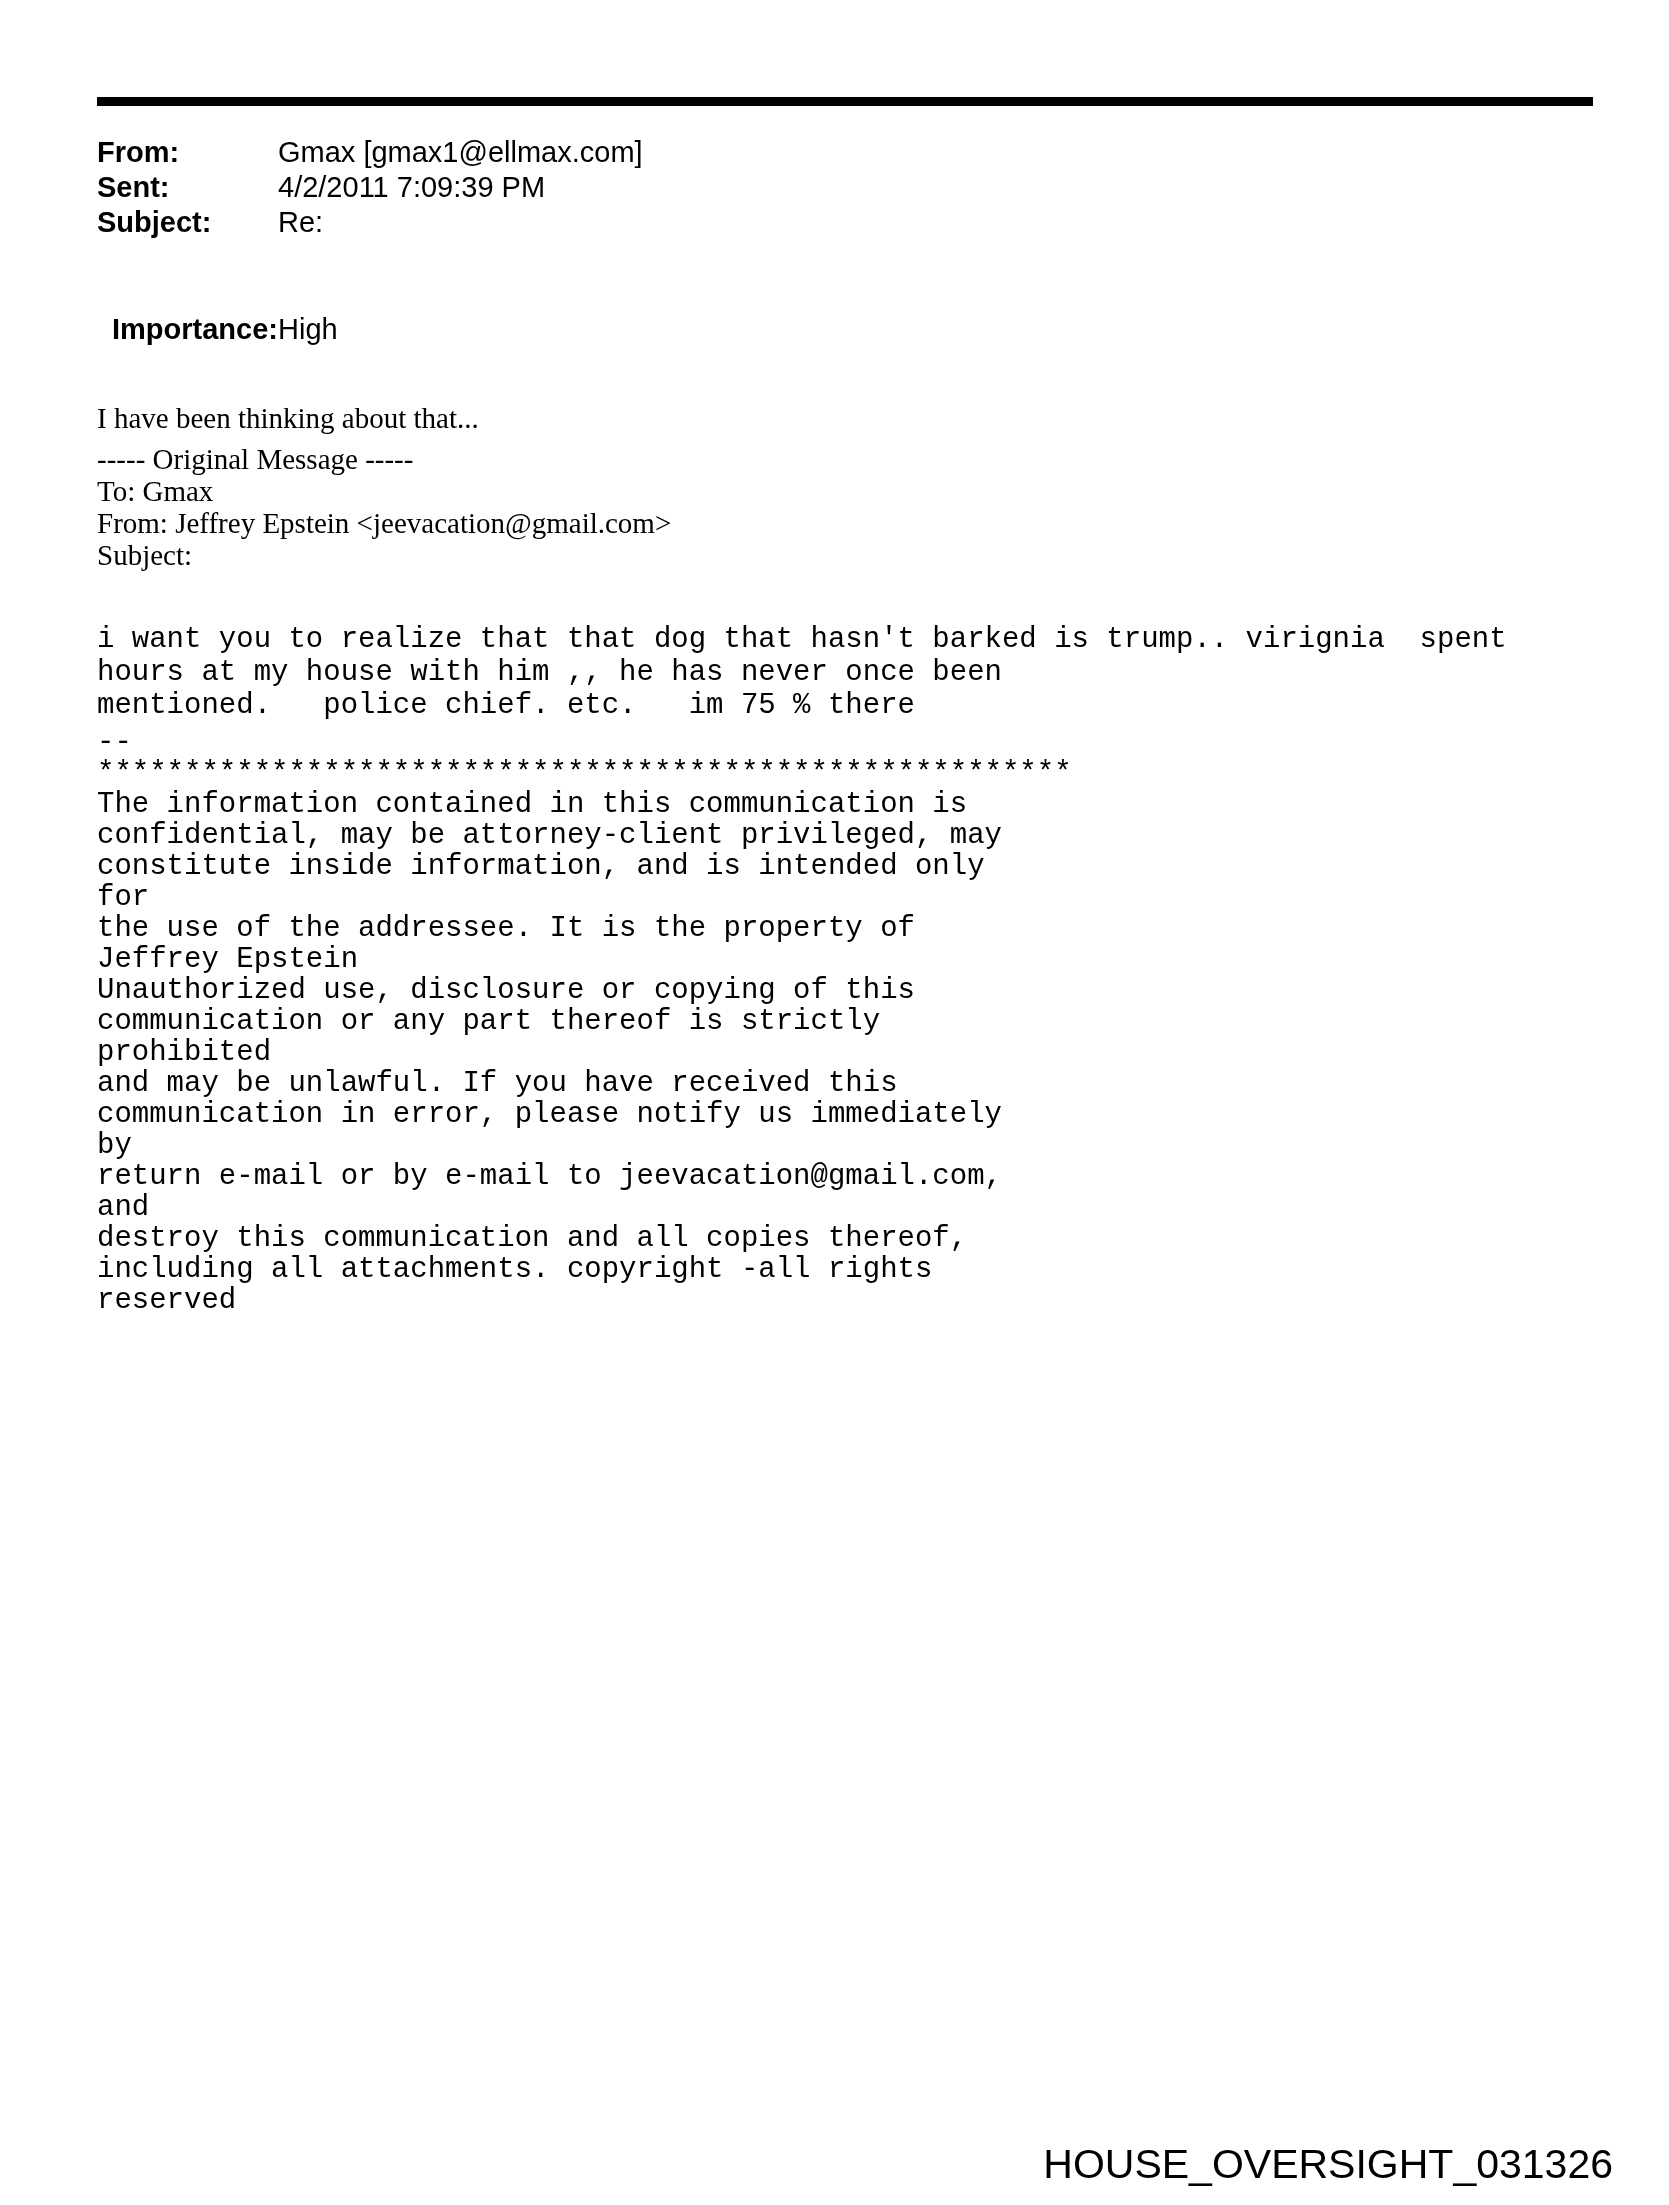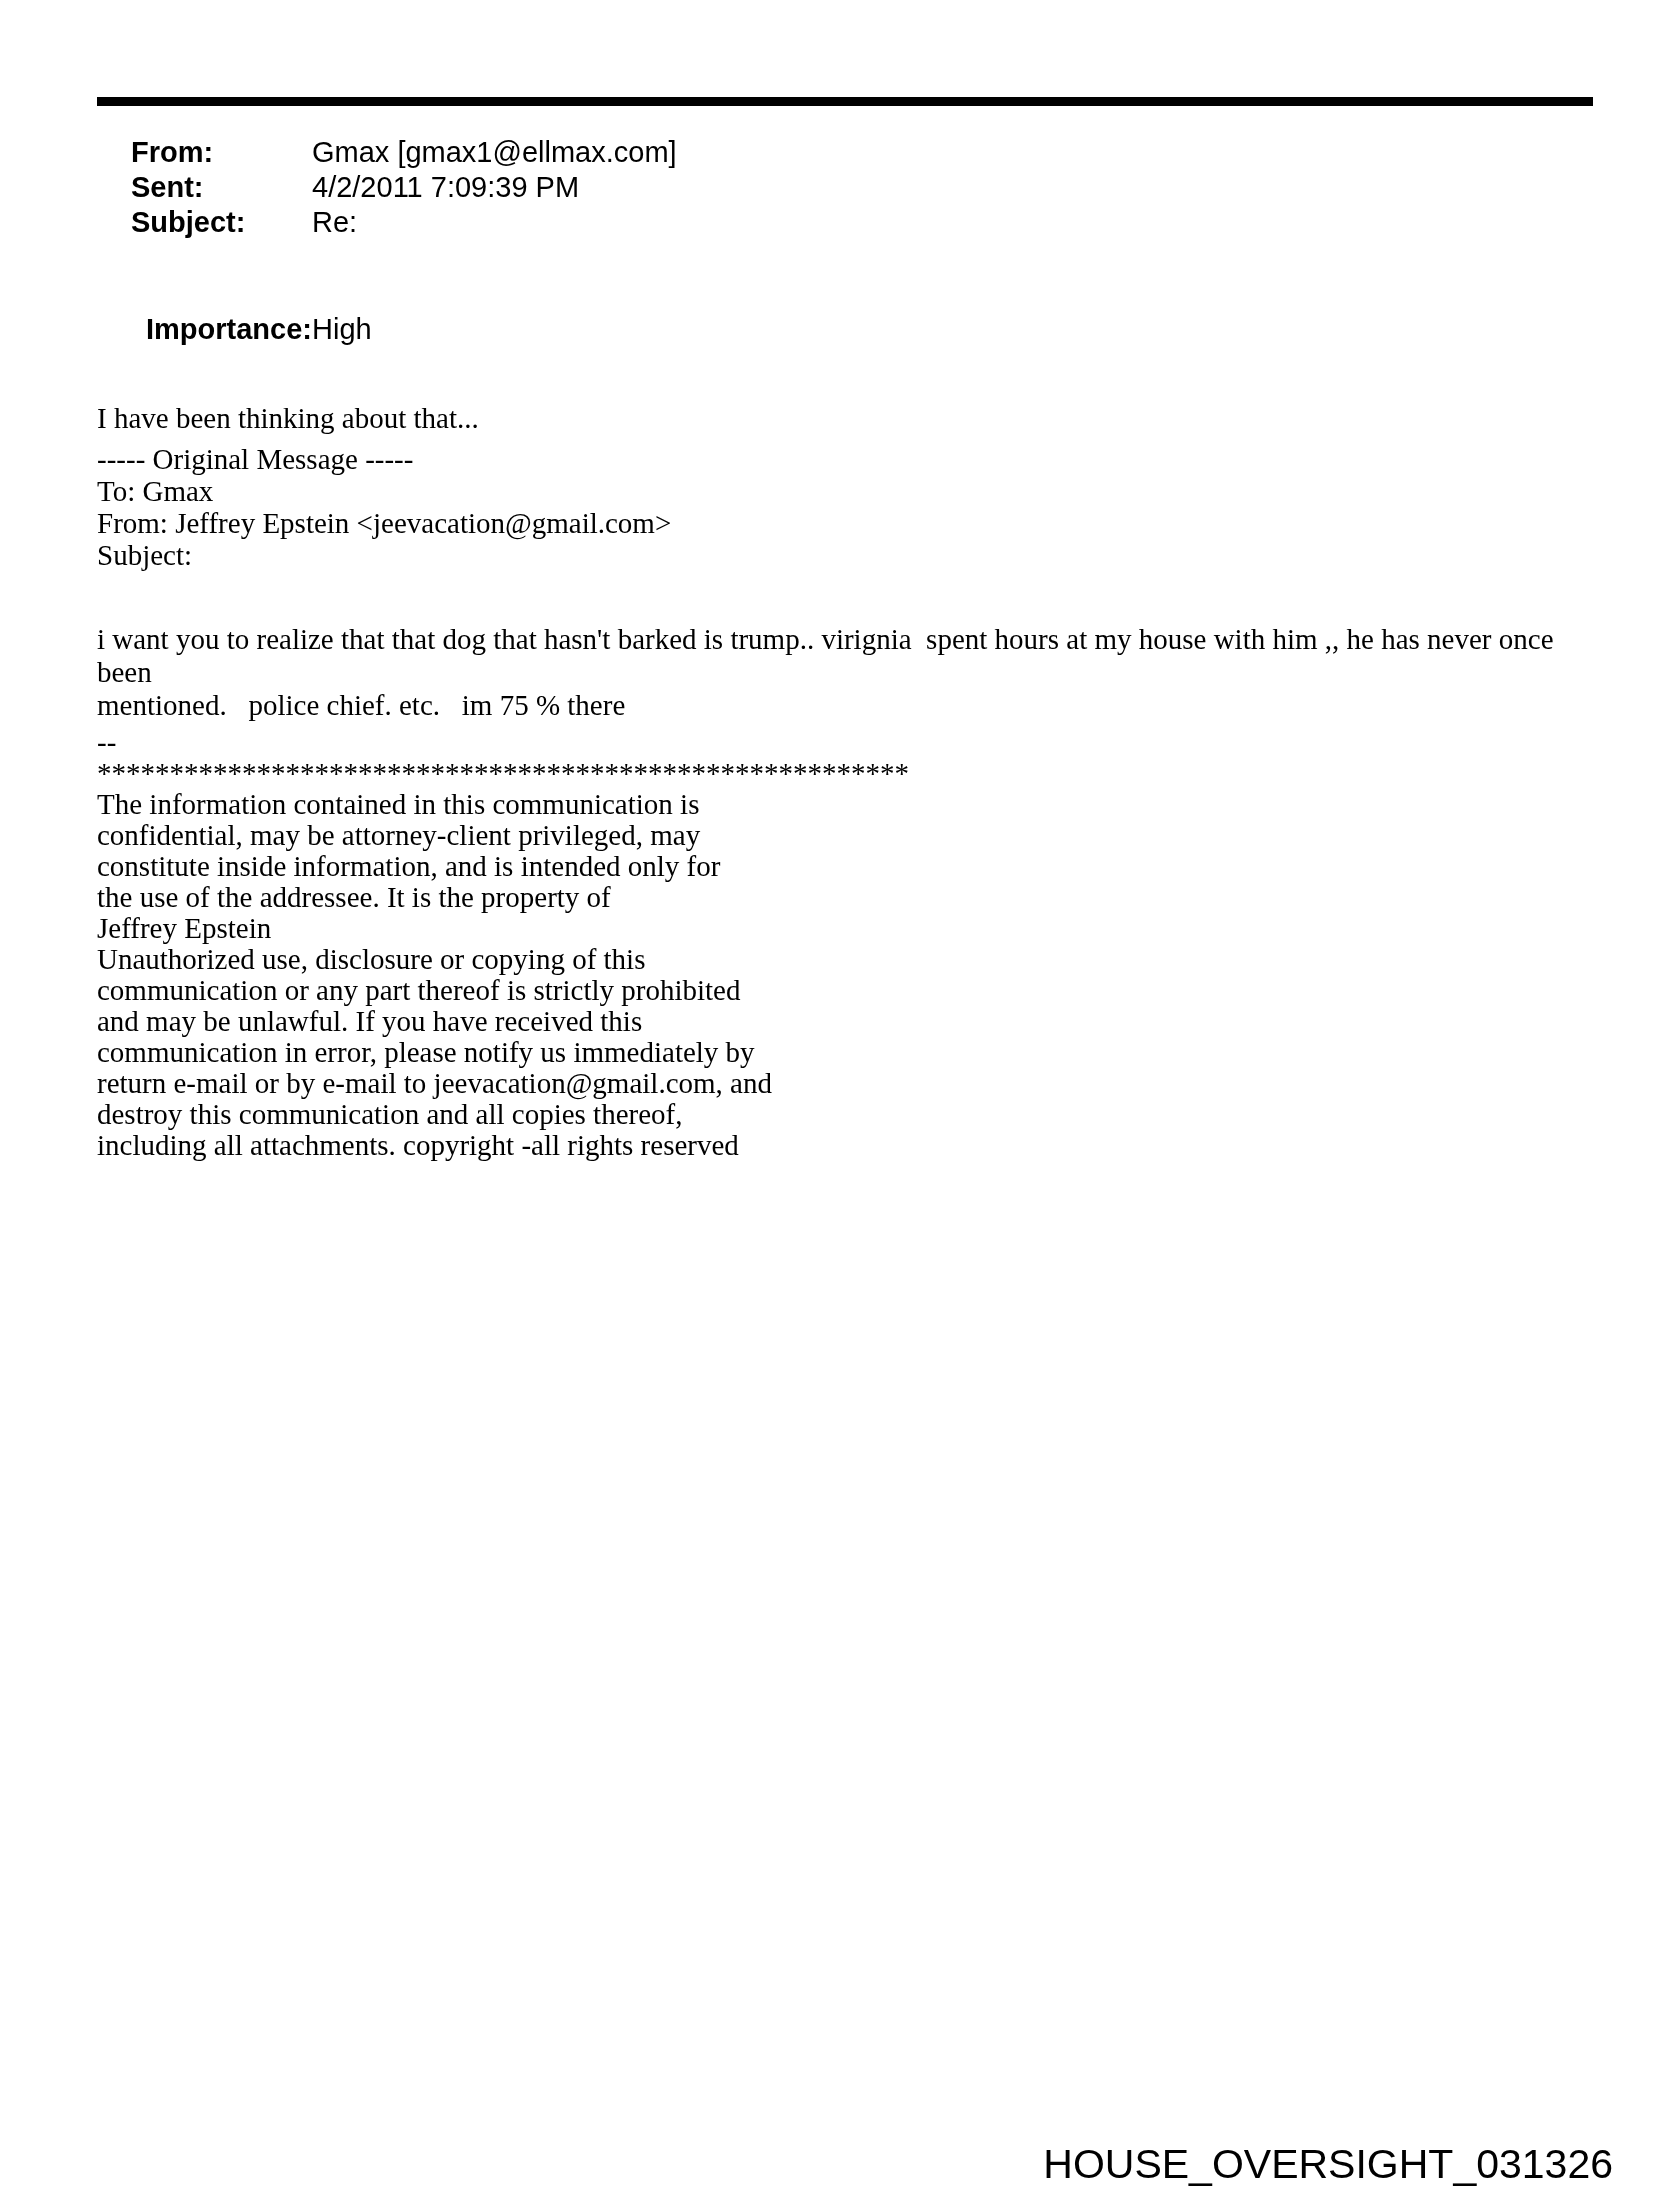--- a/index.html
+++ b/index.html
@@ -31,21 +31,20 @@
     left: 97px;
     top: 135px;
     font-size: 29px;
     line-height: 35px;
   }
   .hrow { display: flex; }
   .hlabel {
     font-weight: bold;
     width: 181px;
     flex: 0 0 181px;
-    margin-left: 34px;
   }
   .hvalue { white-space: pre; }
 
   .importance-row {
     position: absolute;
     left: 97px;
     top: 312px;
     font-size: 29px;
     line-height: 35px;
     display: flex;
@@ -81,21 +80,21 @@
   }
 
   .signature-block {
     position: absolute;
     left: 97px;
     top: 727px;
     width: 916px;
     font-size: 29px;
     line-height: 31px;
   }
-  .pre { white-space: pre-wrap; }
+  .pre { white-space: pre-wrap; font-family: Liberation Mono, monospace; }
 
   .bates {
     position: absolute;
     right: 56px;
     top: 2146px;
     font-size: 41px;
     line-height: 37px;
     letter-spacing: 0px;
   }
 </style>

